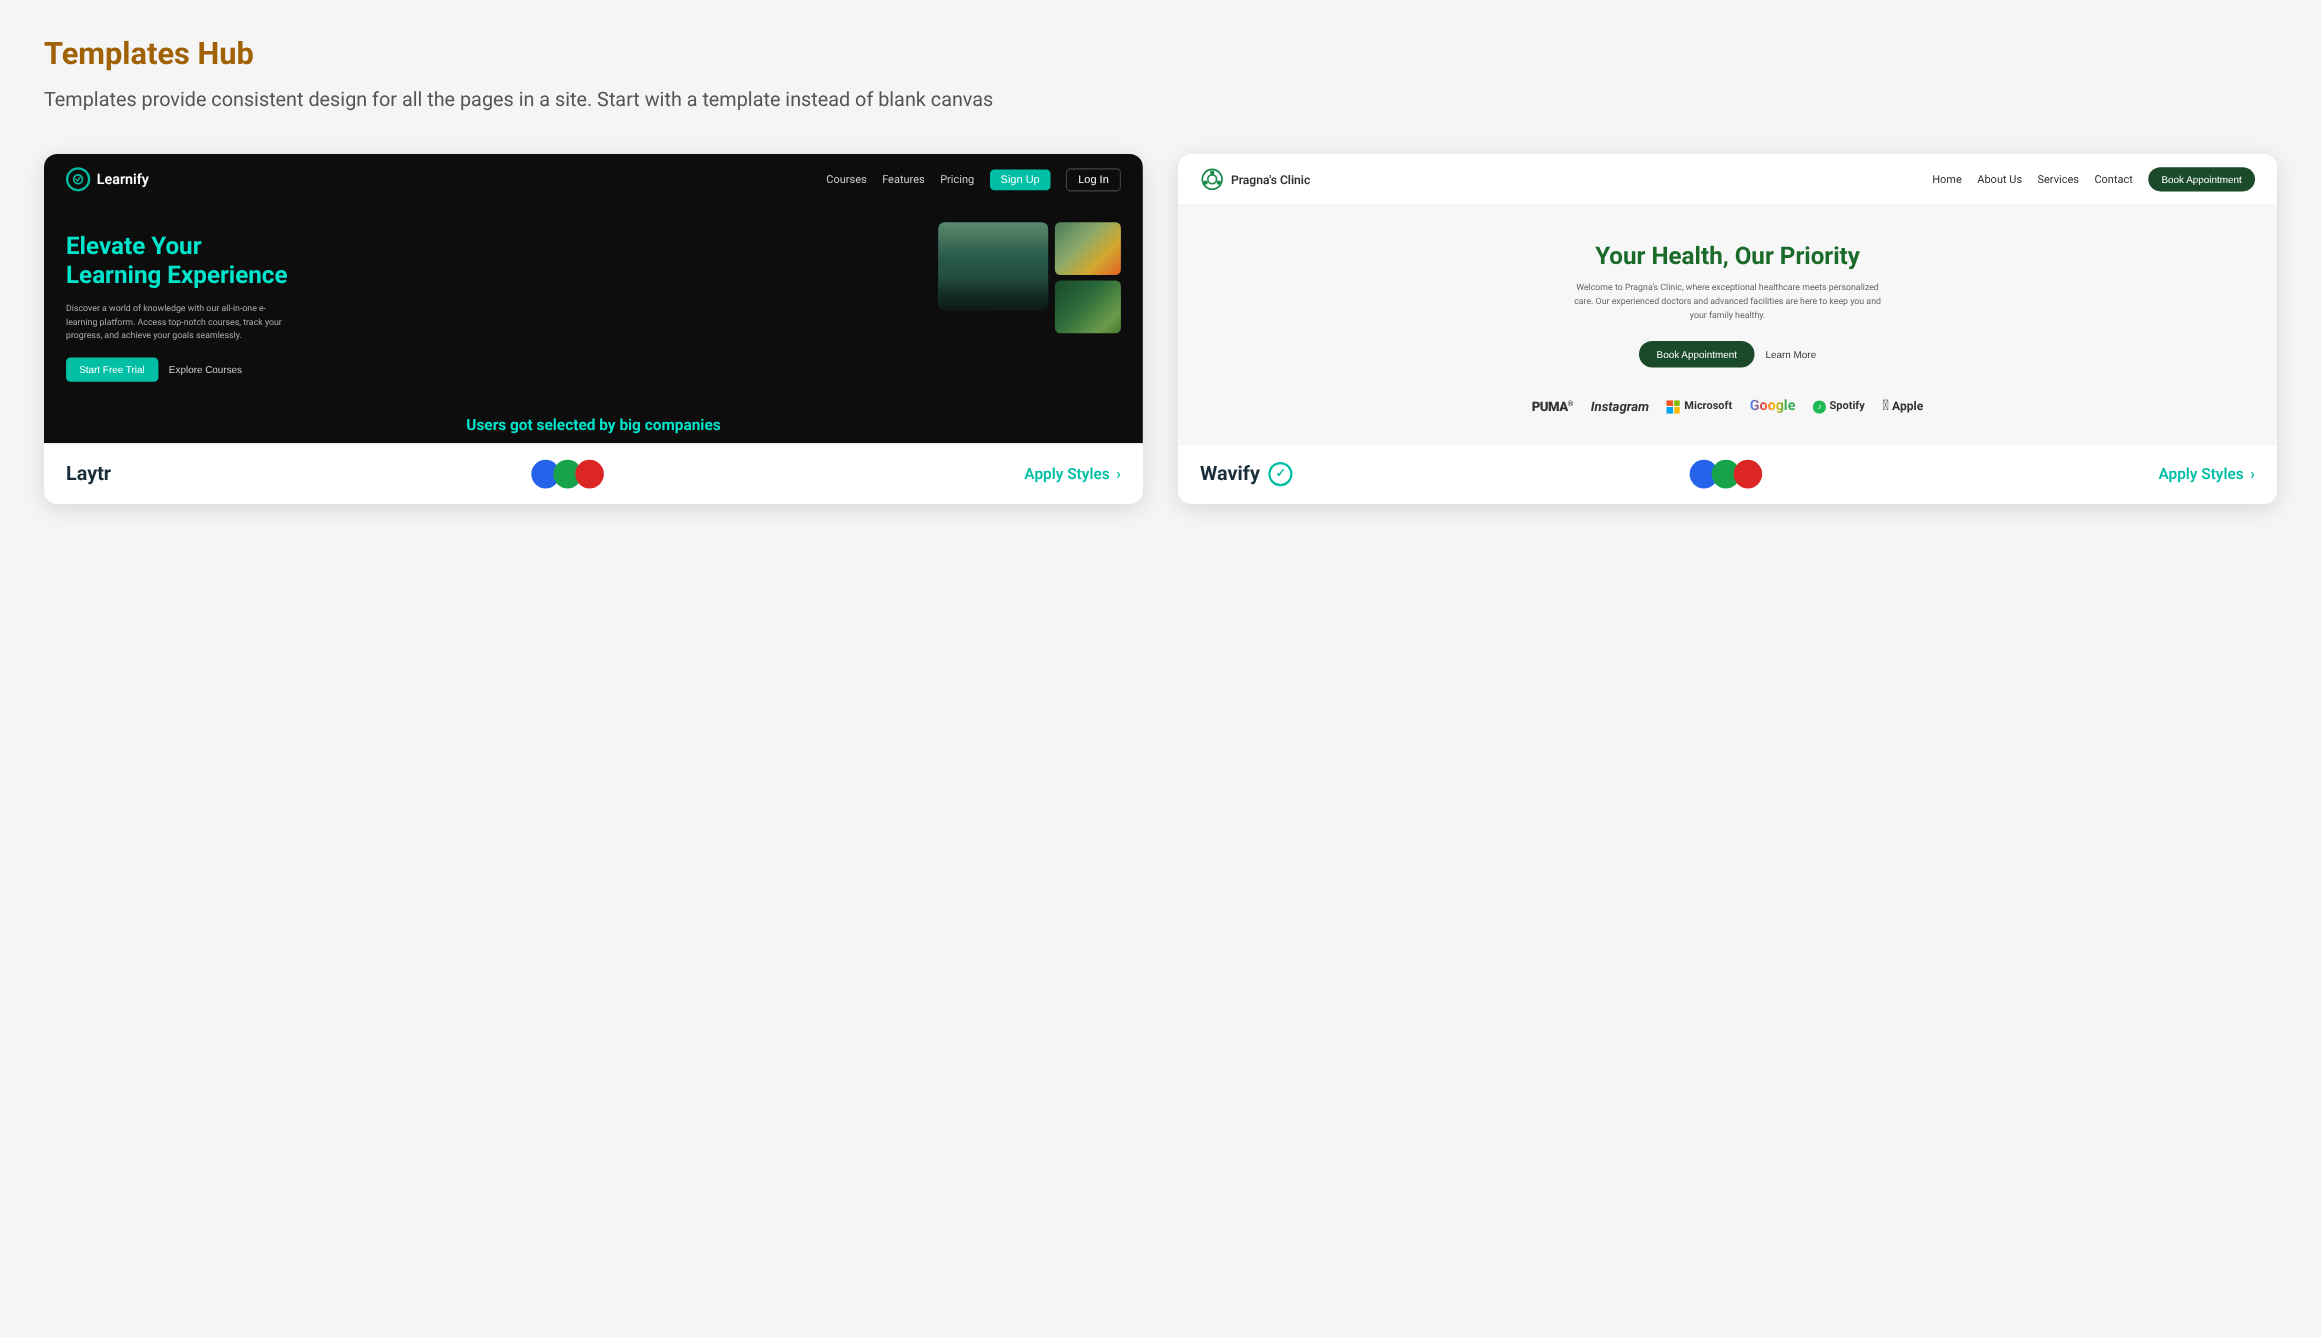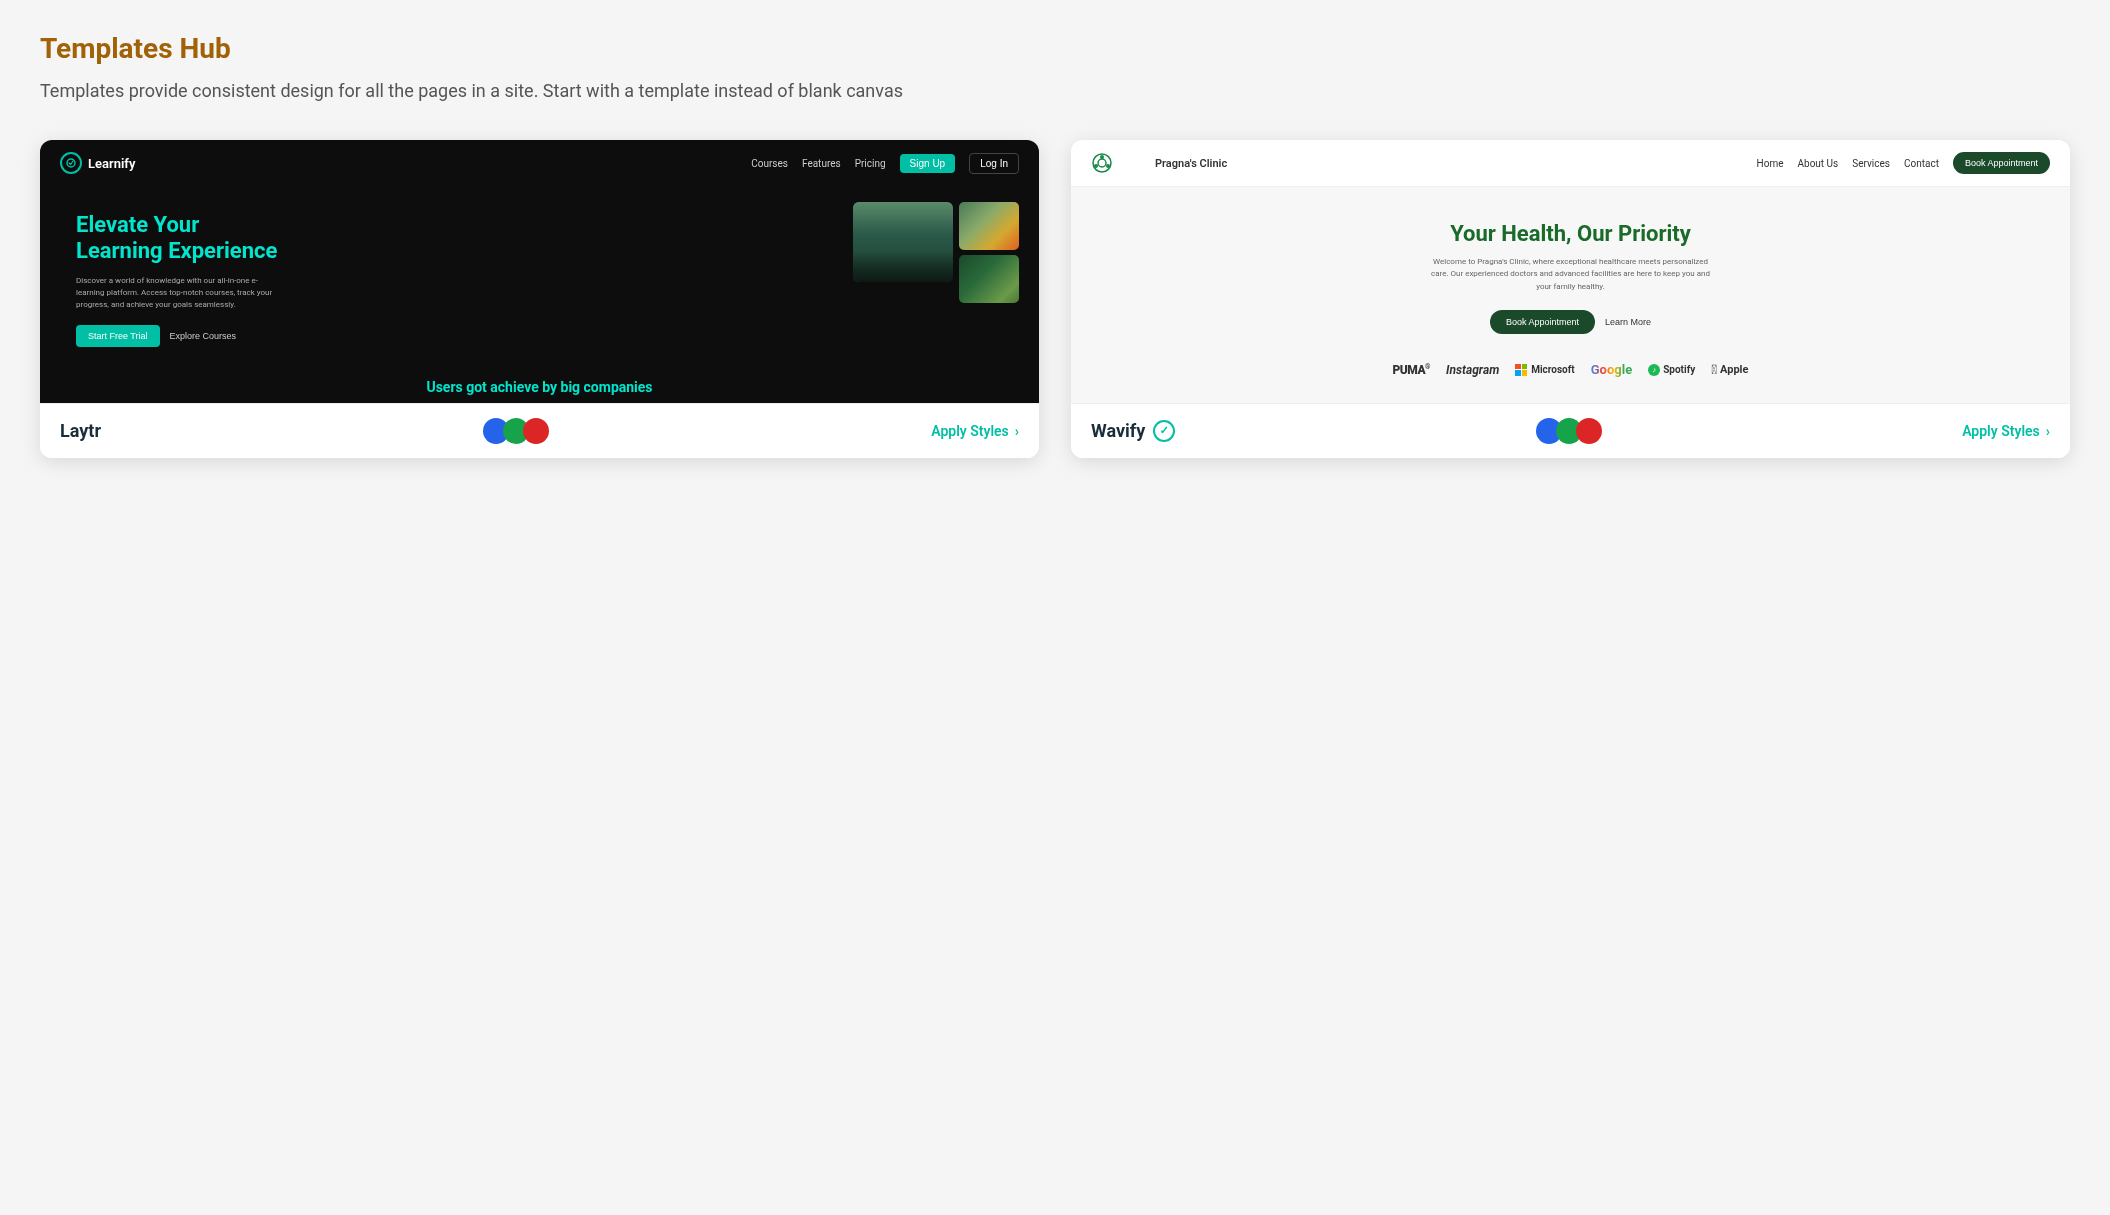--- a/index.html
+++ b/index.html
@@ -108,21 +108,20 @@
       padding: 4px 10px;
       font-size: 10px;
       cursor: pointer;
     }
 
     .learnify-hero {
       display: flex;
       padding: 16px 20px;
       flex: 1;
       gap: 24px;
-      margin-left: 16px;
     }
 
     .learnify-hero-left {
       flex: 1;
       padding-top: 10px;
     }
 
     .learnify-hero-title {
       font-size: 22px;
       font-weight: 700;
@@ -282,21 +281,20 @@
 
     .clinic-logo-icon {
       width: 22px;
       height: 22px;
     }
 
     .clinic-logo-text {
       color: #333;
       font-size: 11px;
       font-weight: 600;
-      margin-left: 36px;
     }
 
     .clinic-nav-links {
       display: flex;
       gap: 14px;
       margin-left: auto;
       align-items: center;
     }
 
     .clinic-nav-link {
@@ -511,21 +509,21 @@
         </div>
         <div class="learnify-hero-images">
           <div class="hero-img-main"></div>
           <div class="hero-imgs-right">
             <div class="hero-img-top"></div>
             <div class="hero-img-bottom"></div>
           </div>
         </div>
       </div>
 
-      <div class="learnify-companies">Users got achieve by big companies</div>
+      <div class="learnify-companies">Users got selected by big companies</div>
 
     </div>
 
     <div class="card-footer">
       <span class="footer-brand">Laytr</span>
       <div class="color-circles-group">
         <div class="color-circle" style="background:#2563eb;"></div>
         <div class="color-circle" style="background:#16a34a;"></div>
         <div class="color-circle" style="background:#dc2626;"></div>
       </div>

